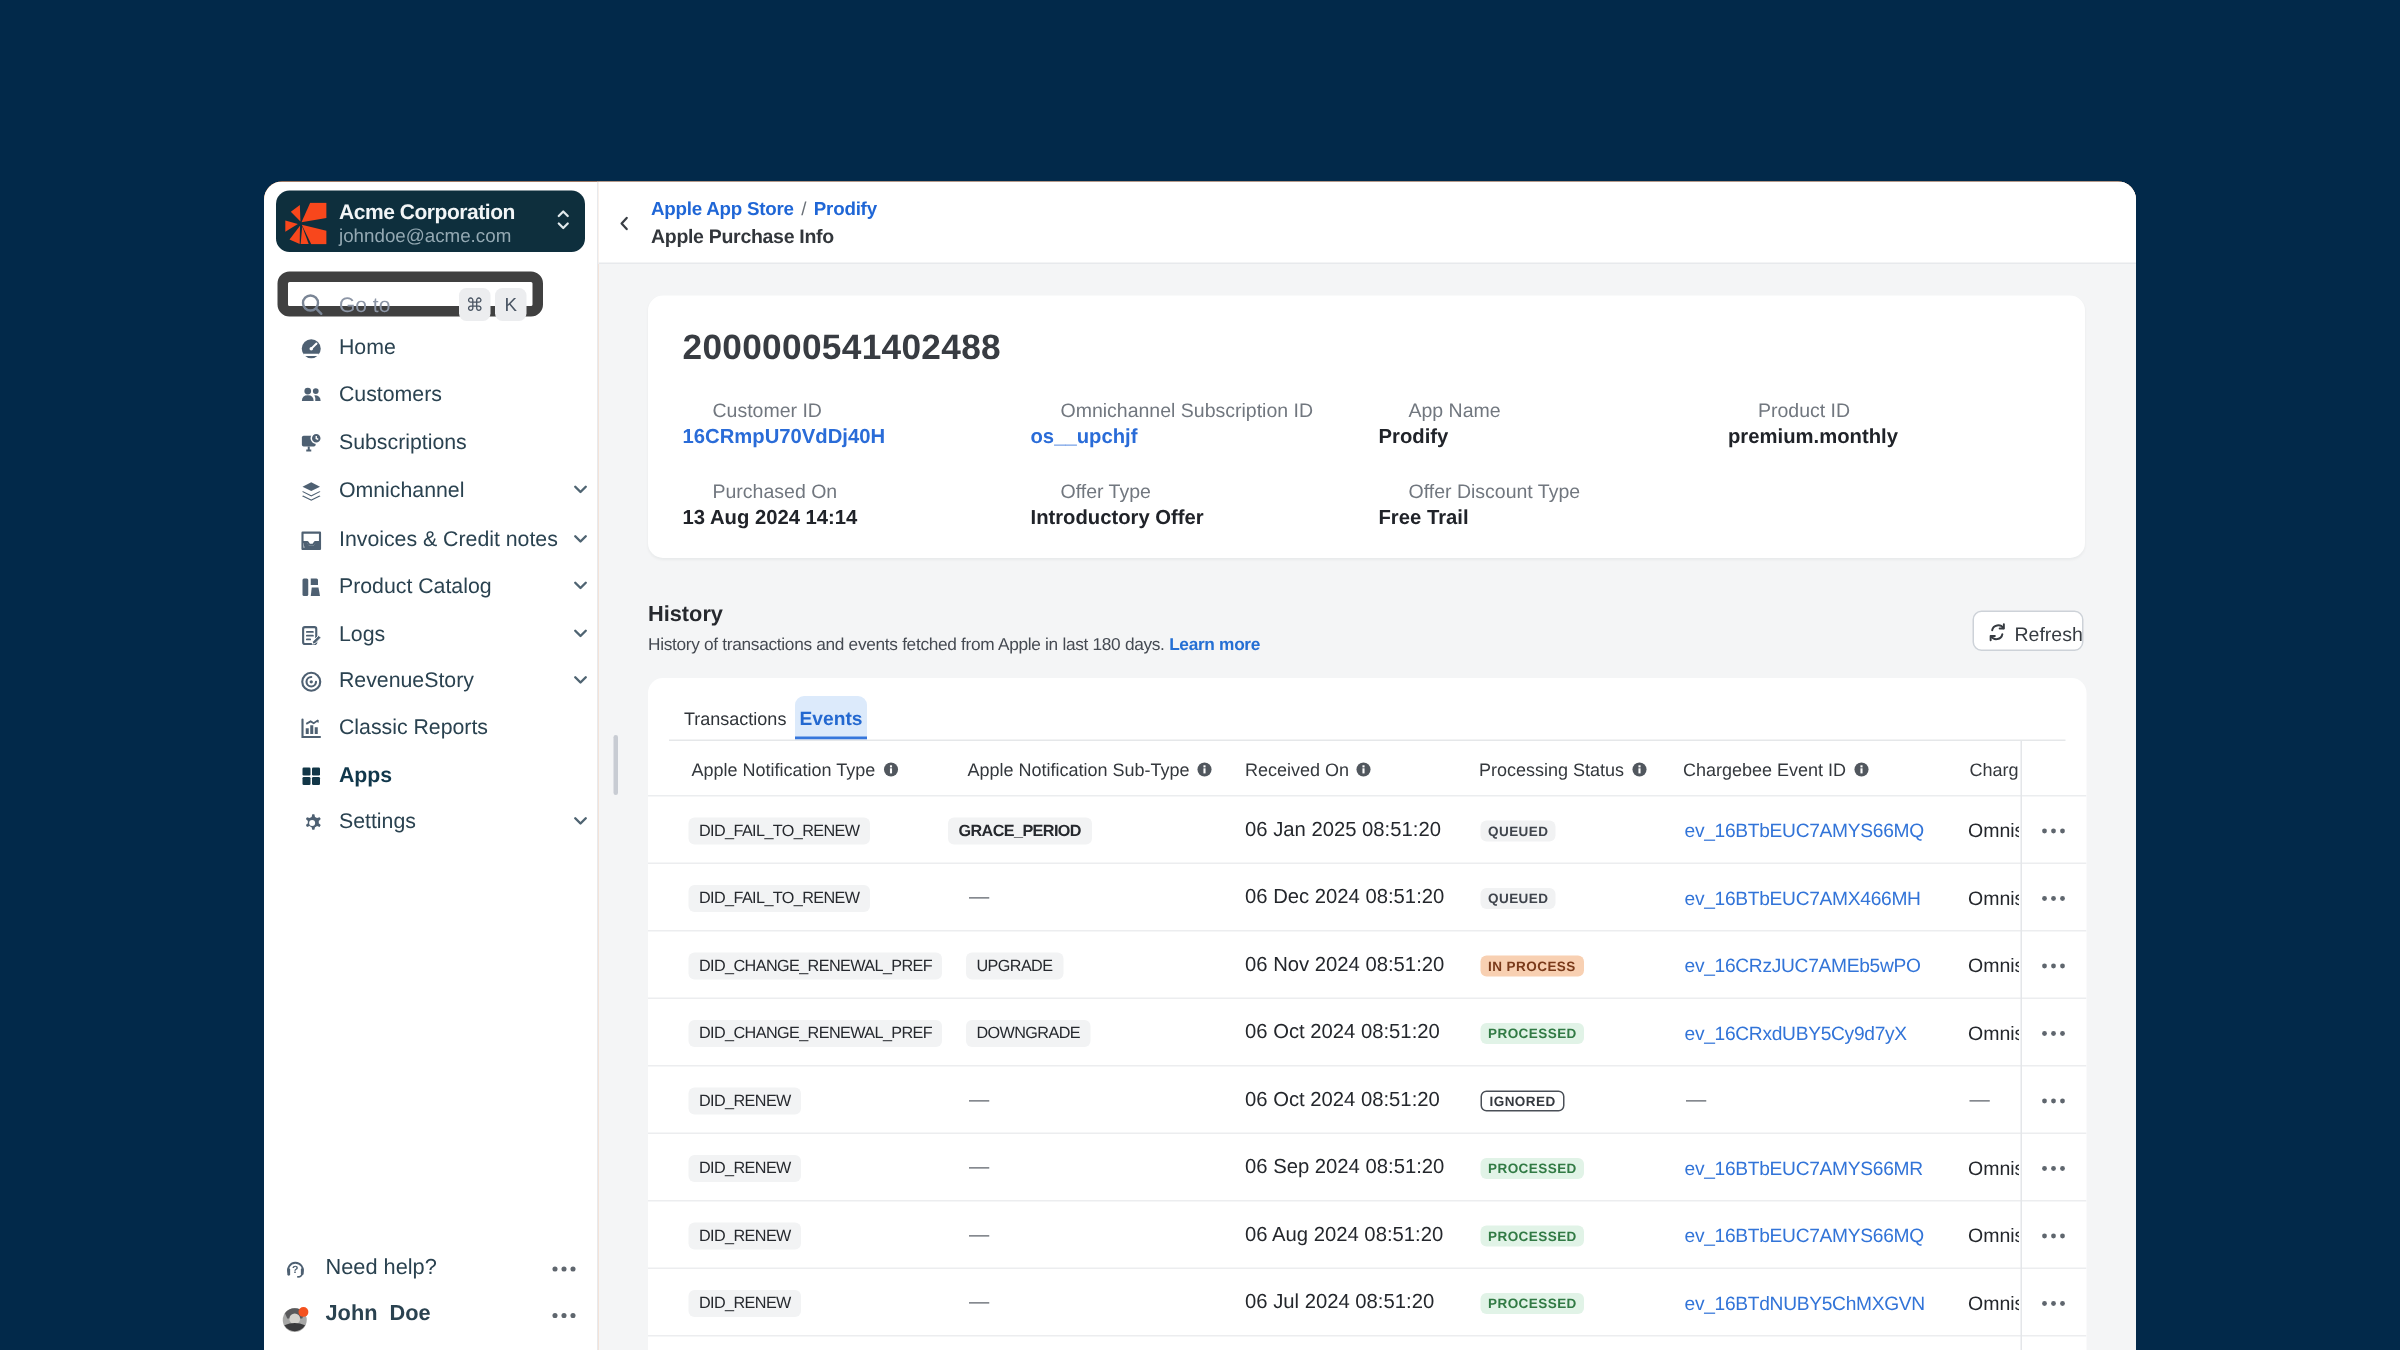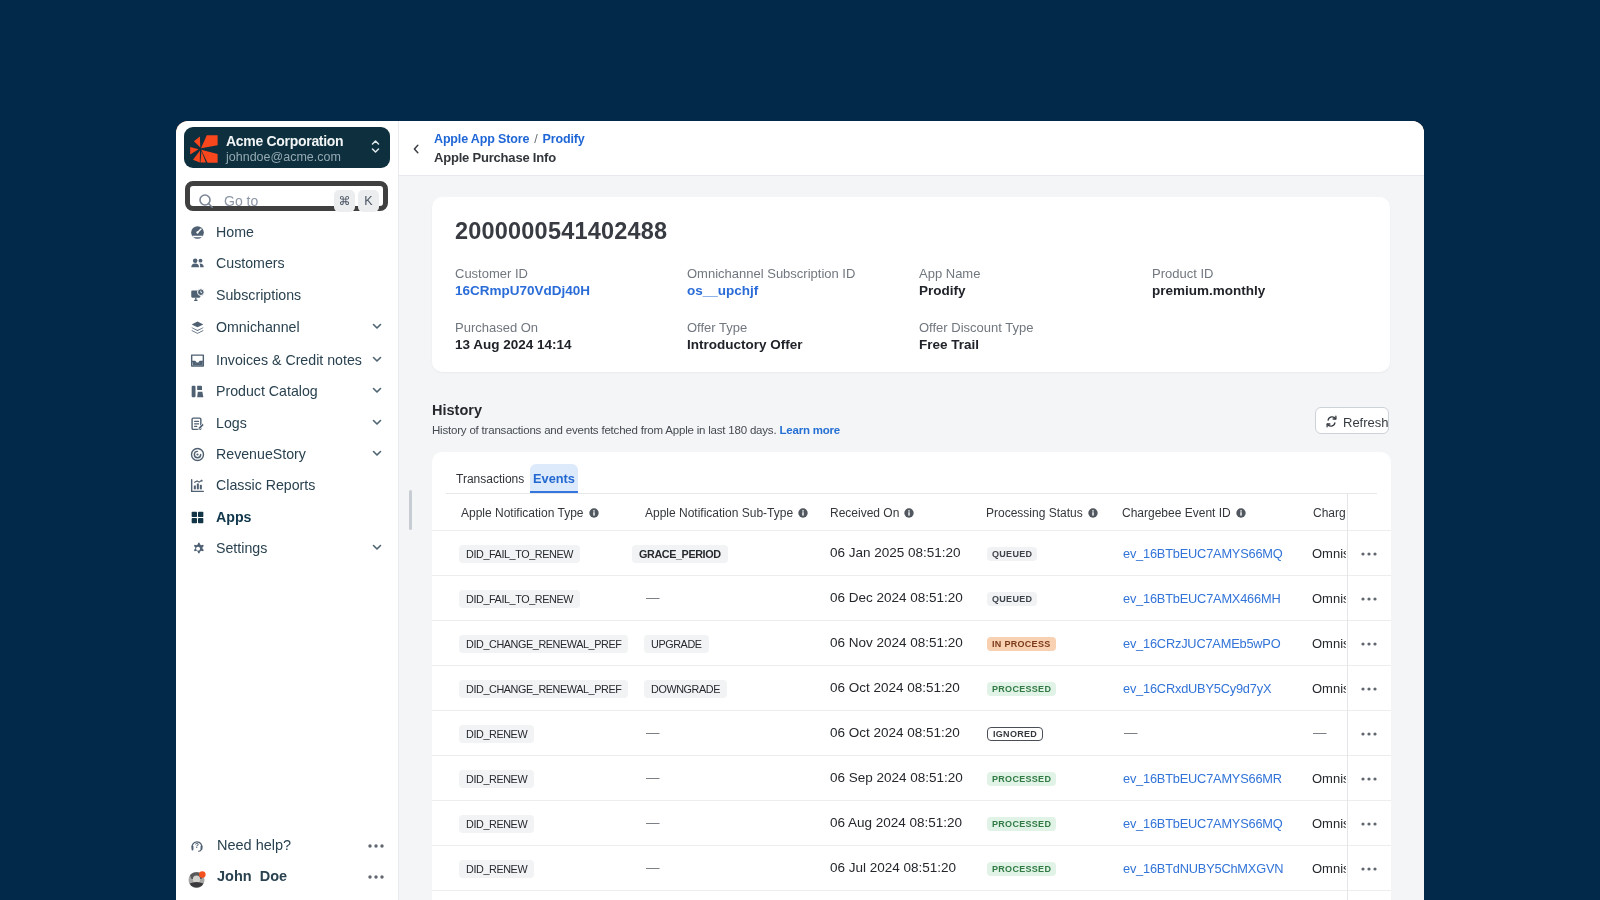--- a/index.html
+++ b/index.html
@@ -9,47 +9,47 @@
             border-radius:12px 12px 0 0; overflow:hidden; background:#f97316; }
   
   .sidebar { position:absolute; left:0; top:0; bottom:0; width:223px; background:#fff;
              border-right:1px solid #E8EAED; }
   .orgcard { position:absolute; left:8px; top:6px; width:206px; height:41px; background:#0E2F3D;
              border-radius:9px; }
   .orgcard .logo { position:absolute; left:6px; top:8px; }
   .orgname { position:absolute; left:42px; top:6px; font-size:14px; letter-spacing:-0.3px; font-weight:bold; color:#F2F5F6; }
   .orgmail { position:absolute; left:42px; top:23px; font-size:12.5px; color:#94A9B3; }
   .orgchev { position:absolute; right:10px; top:12px; }
-  .search { position:absolute; left:9px; top:60px; width:203px; height:30px; border:5px solid #404040;
+  .search { position:absolute; left:9px; top:60px; width:177px; height:30px; border:7px solid #404040;
             border-radius:8px; background:#fff; }
   .search .mag { position:absolute; left:8px; top:7px; }
   .search .ph { position:absolute; left:34px; top:7px; font-size:14px; color:#8D96A6; }
   .key { position:absolute; top:4px; width:21px; height:22px; background:#ECEDEF; border-radius:5px;
          color:#4A5563; font-size:12px; text-align:center; line-height:22px; }
   .key.cmd { right:28px; }
   .key.kk  { right:4px; font-size:12.5px; }
-  .nav-item { position:absolute; left:0; width:222px; height:31px;padding-left:48px; }
+  .nav-item { position:absolute; left:10px; width:222px; height:31px;padding-left:48px; }
   .nav-item .ic { position:absolute; left:14px; top:8px; }
   .nav-item .tx { position:absolute; left:40px; top:7px; font-size:14.2px; color:#2A4250; }
   .nav-item .cv { position:absolute; left:196px; top:11px; }
   .nav-item.active .tx { font-weight:bold; color:#10374B; }
   .foot-item { position:absolute; left:0; width:222px; height:30px; }
   .foot-item .tx { position:absolute; left:41px; top:6px; font-size:14.5px; color:#2A4250; }
   
   .main { position:absolute; left:223px; top:0; right:0; bottom:0; background:#F4F5F6; }
   .topbar { position:absolute; left:0; top:0; width:1025px; height:55px; background:#fff;
             border-bottom:1px solid #E7E9EC; }
   .back { position:absolute; left:12px; top:18px; }
   .crumbs { position:absolute; left:35px; top:11px; font-size:12.5px; letter-spacing:-0.15px; font-weight:bold; color:#1F66D6; }
   .crumbs .sl { color:#6A7077; font-weight:normal; padding:0 5px; }
   .pagetitle { position:absolute; left:35px; top:29px; font-size:13px; letter-spacing:-0.2px; font-weight:bold; color:#32363B; }
   .pcard { position:absolute; left:33px; top:76px; width:958px; height:175px; background:#fff;
            border-radius:10px; box-shadow:0 1px 2px rgba(20,30,40,.05); }
   .pnum { position:absolute; left:23px; top:21px; font-size:23.5px; font-weight:bold; color:#383C42; letter-spacing:.2px; }
-  .plabel { position:absolute; font-size:13px; color:#71777F; }
+  .plabel { position:absolute; font-size:13px; color:#71777F;margin-left:20px; }
   .pval { position:absolute; font-size:13.5px; font-weight:bold; color:#202329; }
   .pval.link { color:#2A6CD8; }
   .htitle { position:absolute; left:33px; top:281px; font-size:14.5px; font-weight:bold; color:#26292E; }
   .hsub { position:absolute; left:33px; top:303px; font-size:11.5px; letter-spacing:-0.2px; color:#454A52; }
   .hsub a { color:#2570D4; text-decoration:none; font-weight:bold; }
   .refresh { position:absolute; left:916px; top:286px; width:74px; height:27px; background:#fff;
              border:1px solid #CDD2D8; border-radius:6px; }
   .refresh span { position:absolute; left:27px; top:7px; font-size:13px; color:#363B41; }
   .refresh svg { position:absolute; left:9px; top:7px; }
   .hcard { position:absolute; left:33px; top:331px; width:959px; height:600px; background:#fff;

